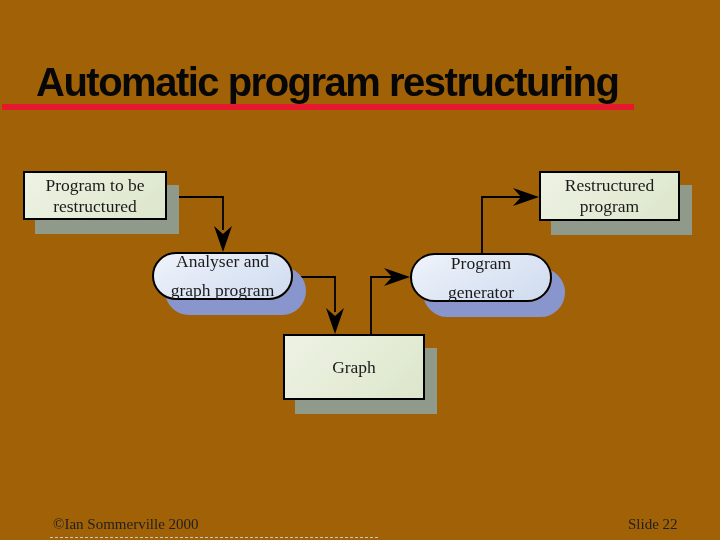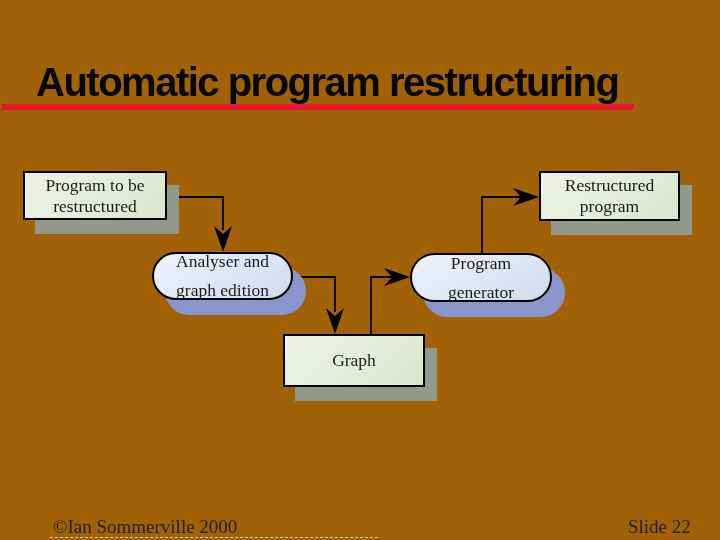--- a/index.html
+++ b/index.html
@@ -57,28 +57,28 @@
   }
   .node.process {
     border-radius: 26px;
     background: linear-gradient(150deg, #eff3fb 0%, #dde6f4 55%, #cfdbef 100%);
     box-shadow: 13px 15px 0 #8996ce;
     border-width: 2.5px;
     gap: 8px;
   }
   .n-src  { left: 23px;  top: 171px; width: 144px; height: 49px; }
   .n-ana  { left: 152px; top: 252px; width: 141px; height: 48px; }
-  .n-gra  { left: 283px; top: 334px; width: 142px; height: 53px; }
+  .n-gra  { left: 283px; top: 334px; width: 142px; height: 66px; }
   .n-gen  { left: 410px; top: 253px; width: 142px; height: 49px; }
   .n-res  { left: 539px; top: 171px; width: 141px; height: 50px; }
   .footer-item {
     position: absolute;
     top: 516px;
     font-family: "Liberation Serif", serif;
-    font-size: 19px;
+    font-size: 15px;
     color: #1f1f1f;
     white-space: nowrap;
   }
   .f-left   { left: 53px; }
   .f-center { left: 268px; }
   .f-right  { left: 628px; text-align: right; }
   .placeholder-edge {
     position: absolute;
     left: 50px;
     top: 537px;
@@ -109,21 +109,21 @@
     </g>
   </svg>
 
   <div class="node artifact n-src">
     <span>Program to be</span>
     <span>restructured</span>
   </div>
 
   <div class="node process n-ana">
     <span>Analyser and</span>
-    <span>graph edition</span>
+    <span>graph program</span>
   </div>
 
   <div class="node artifact n-gra">
     <span>Graph</span>
   </div>
 
   <div class="node process n-gen">
     <span>Program</span>
     <span>generator</span>
   </div>

